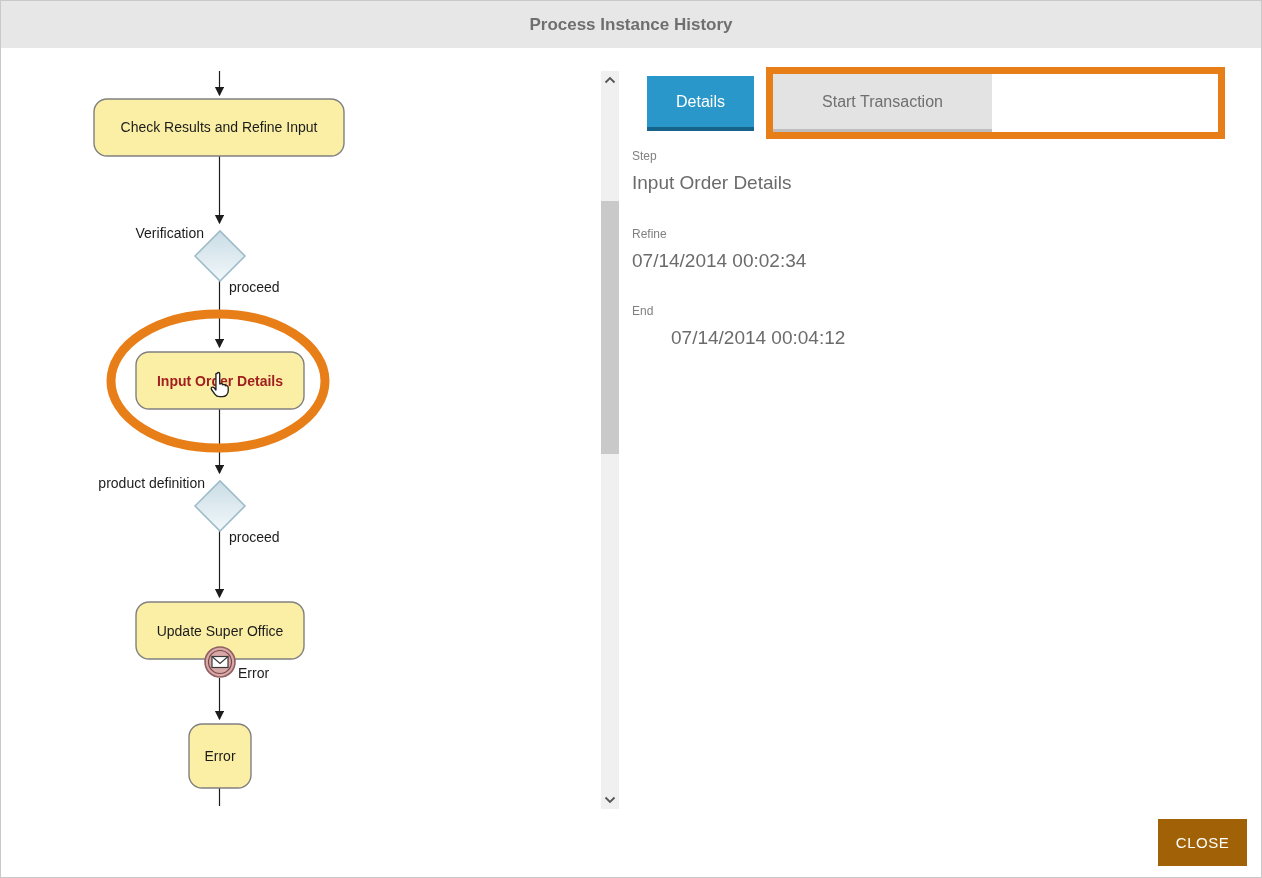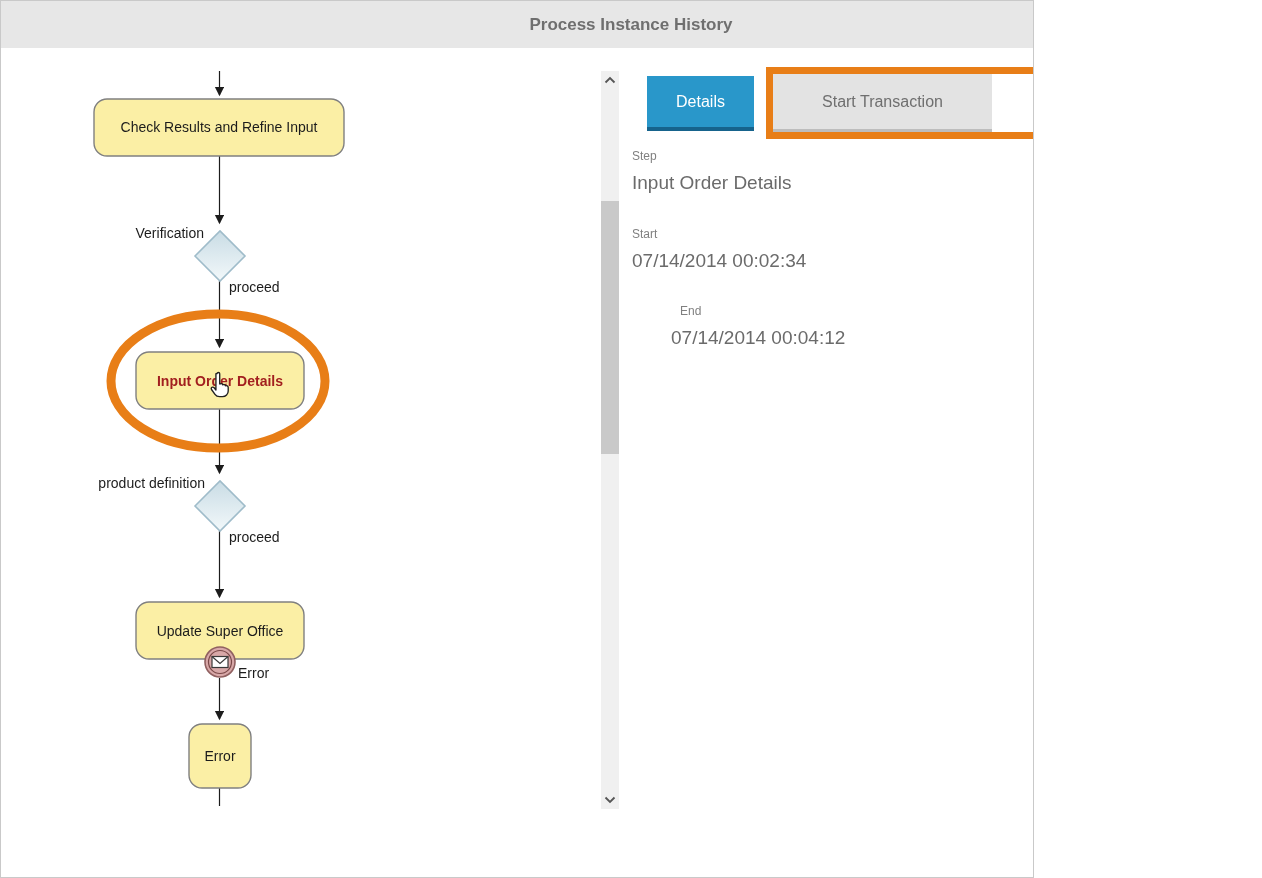--- a/index.html
+++ b/index.html
@@ -1,17 +1,17 @@
 <!DOCTYPE html>
 <html><head>
 <meta charset="utf-8">
 <style>
   * { margin:0; padding:0; box-sizing:border-box; }
   html,body { width:1262px; height:878px; background:#fff; font-family:"Liberation Sans", sans-serif; }
-  .dialog { position:relative; width:1034px; height:878px; background:#fff; border:1px solid #c9c9c9; overflow:hidden; }
+  .dialog { position:relative; width:1262px; height:878px; background:#fff; border:1px solid #c9c9c9; overflow:hidden; }
   .abs { position:absolute; }
 
   
   .titlebar { left:0; top:0; width:1260px; height:47px; background:#e7e7e7;
               display:flex; align-items:center; justify-content:center; }
   .titlebar span { font-size:17px; font-weight:bold; color:#6f6f6f; }
 
   
   .diagram { left:0; top:48px; width:600px; height:830px; }
   .node-label { font-size:14px; fill:#1c1c1c; }
@@ -32,21 +32,21 @@
   .tab-end   { left:1000px; top:73px; width:218px; height:58px; }
   .annotation-box { left:765px; top:66px; width:459px; height:72px; border:7px solid #e87e17; pointer-events:none; }
 
   
   .field-label { font-size:12px; color:#808080; }
   .field-value { font-size:19px; color:#6b6b6b; }
   .lbl-step  { left:631px; top:148px; }
   .val-step  { left:631px; top:171px; }
   .lbl-start { left:631px; top:226px; }
   .val-start { left:631px; top:249px;text-align:center; }
-  .lbl-end   { left:631px; top:303px;margin-left:48px; }
+  .lbl-end   { left:631px; top:303px; }
   .val-end   { left:631px; top:326px;margin-left:39px; }
 
   
   .close-btn { left:1157px; top:818px; width:89px; height:47px; background:#a16207; color:#fff;
                font-size:15px; letter-spacing:0.5px; display:flex; align-items:center; justify-content:center;
                cursor:pointer; border:none; font-family:"Liberation Sans", sans-serif; }
 </style>
 </head>
 <body>
 
@@ -131,20 +131,20 @@
       </svg>
     </div>
   </div>
 
   <div class="abs tab tab-gray tab-start">Start Transaction</div>
   <div class="abs tab tab-details">Details</div>
   <div class="abs annotation-box"></div>
 
   <div class="abs field-label lbl-step">Step</div>
   <div class="abs field-value val-step">Input Order Details</div>
-  <div class="abs field-label lbl-start">Start</div>
+  <div class="abs field-label lbl-start">Refine</div>
   <div class="abs field-value val-start">07/14/2014 00:02:34</div>
   <div class="abs field-label lbl-end">End</div>
   <div class="abs field-value val-end">07/14/2014 00:04:12</div>
 
   <button class="abs close-btn">CLOSE</button>
 
 </div>
 
 </body></html>

